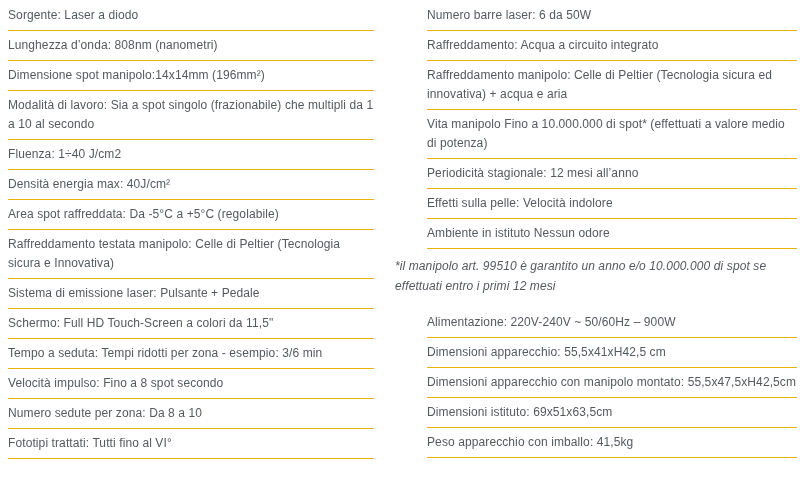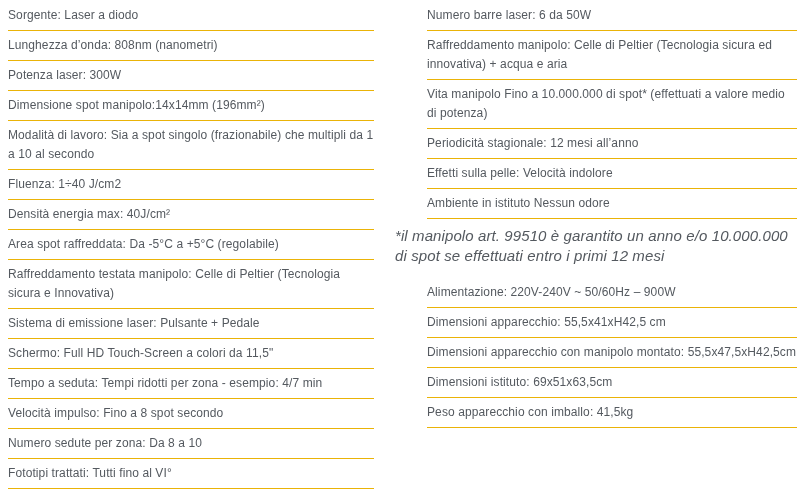--- a/index.html
+++ b/index.html
@@ -19,53 +19,53 @@
   .col-right { width: 370px; flex: none; }
   .spec-item {
     font-size: 12px;
     line-height: 19px;
     color: #54595f;
     padding: 5px 0;
     border-bottom: 1px solid #eab308;
     letter-spacing: 0.1px;
   }
   .note {
-    font-size: 15px;
+    font-size: 12px;
     line-height: 20px;
     color: #54595f;
     font-style: italic;
     margin: 7px 0 12px -32px;
     letter-spacing: 0.1px;
   }
 </style>
 </head>
 <body>
 
 <div class="page">
 
   <div class="col-left">
     <div class="spec-item">Sorgente: Laser a diodo</div>
     <div class="spec-item">Lunghezza d’onda: 808nm (nanometri)</div>
-    <div class="spec-item">Potenza laser: 300W</div>
     <div class="spec-item">Dimensione spot manipolo:14x14mm (196mm²)</div>
     <div class="spec-item">Modalità di lavoro: Sia a spot singolo (frazionabile) che multipli da 1 a 10 al secondo</div>
     <div class="spec-item">Fluenza: 1÷40 J/cm2</div>
     <div class="spec-item">Densità energia max: 40J/cm²</div>
     <div class="spec-item">Area spot raffreddata: Da -5°C a +5°C (regolabile)</div>
     <div class="spec-item">Raffreddamento testata manipolo: Celle di Peltier (Tecnologia sicura e Innovativa)</div>
     <div class="spec-item">Sistema di emissione laser: Pulsante + Pedale</div>
     <div class="spec-item">Schermo: Full HD Touch-Screen a colori da 11,5"</div>
-    <div class="spec-item">Tempo a seduta: Tempi ridotti per zona - esempio: 4/7 min</div>
+    <div class="spec-item">Tempo a seduta: Tempi ridotti per zona - esempio: 3/6 min</div>
     <div class="spec-item">Velocità impulso: Fino a 8 spot secondo</div>
     <div class="spec-item">Numero sedute per zona: Da 8 a 10</div>
     <div class="spec-item">Fototipi trattati: Tutti fino al VI°</div>
   </div>
 
   <div class="col-right">
     <div class="spec-item">Numero barre laser: 6 da 50W</div>
+    <div class="spec-item">Raffreddamento: Acqua a circuito integrato</div>
     <div class="spec-item">Raffreddamento manipolo: Celle di Peltier (Tecnologia sicura ed innovativa) + acqua e aria</div>
     <div class="spec-item">Vita manipolo Fino a 10.000.000 di spot* (effettuati a valore medio di potenza)</div>
     <div class="spec-item">Periodicità stagionale: 12 mesi all’anno</div>
     <div class="spec-item">Effetti sulla pelle: Velocità indolore</div>
     <div class="spec-item">Ambiente in istituto Nessun odore</div>
 
     <p class="note">*il manipolo art. 99510 è garantito un anno e/o 10.000.000 di spot se effettuati entro i primi 12 mesi</p>
 
     <div class="spec-item">Alimentazione: 220V-240V ~ 50/60Hz – 900W</div>
     <div class="spec-item">Dimensioni apparecchio: 55,5x41xH42,5 cm</div>

